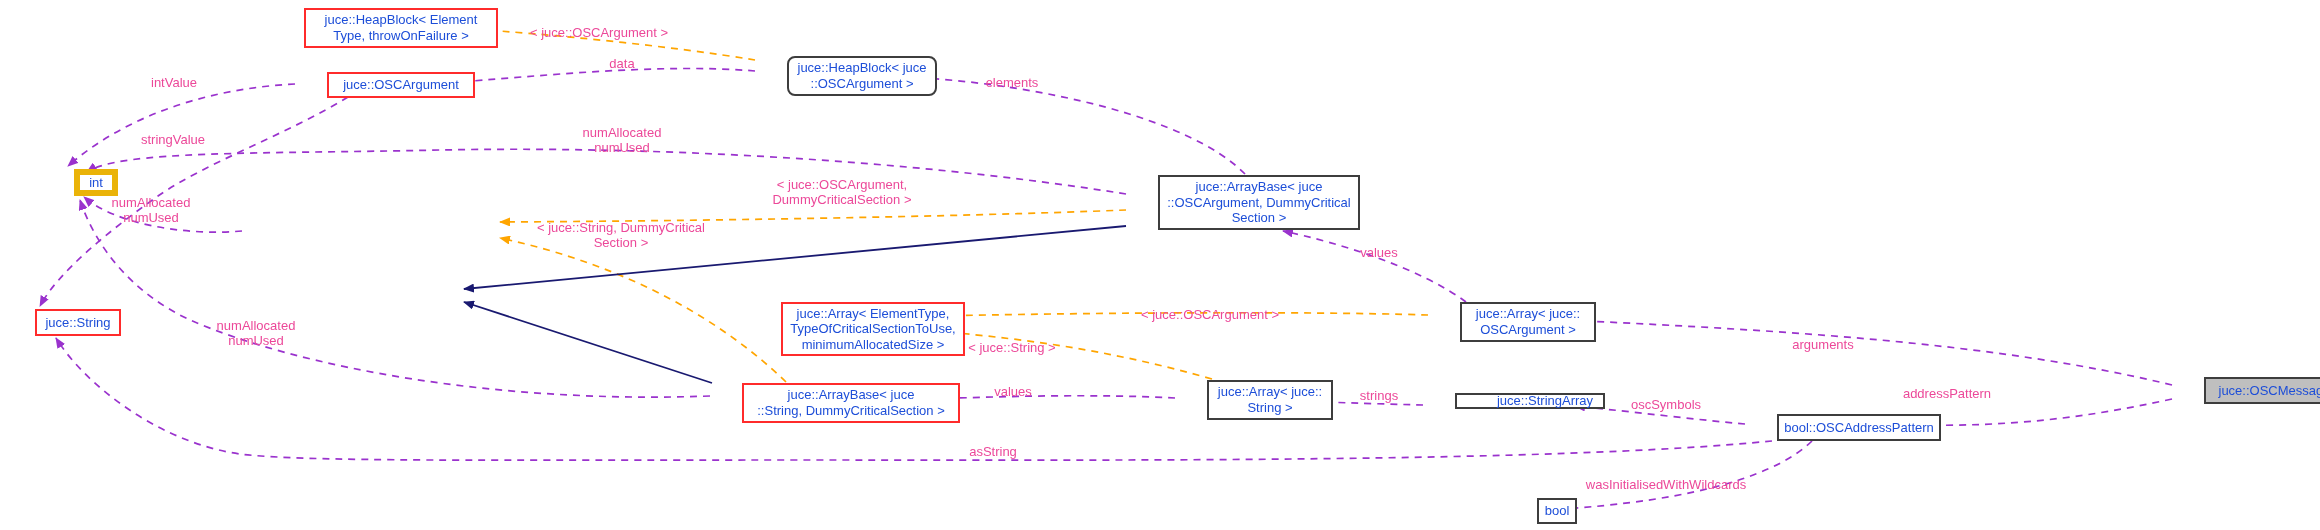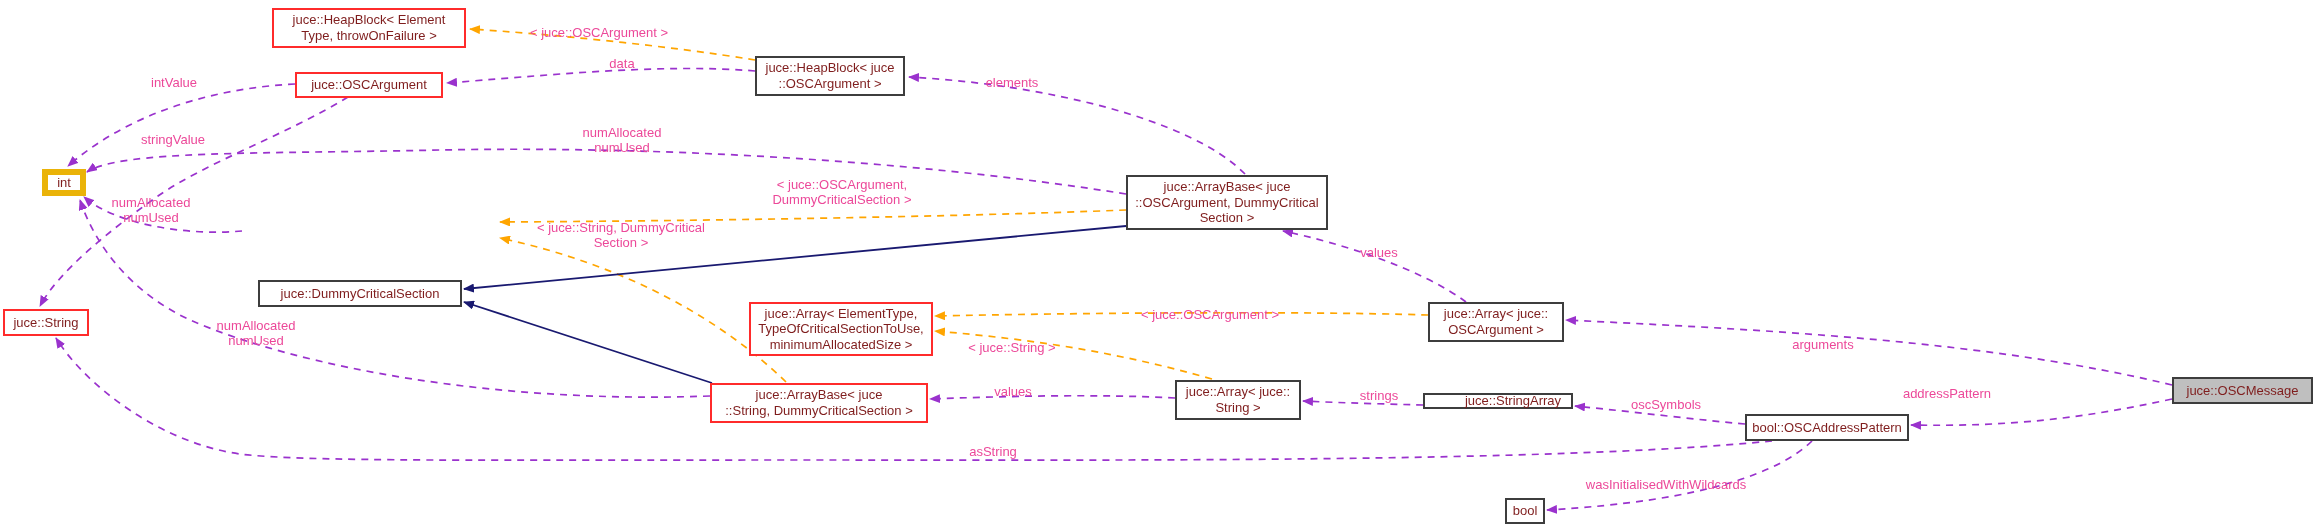--- a/index.html
+++ b/index.html
@@ -10,23 +10,24 @@
     font-family:"Liberation Sans", sans-serif;
     overflow:hidden;
   }
   #edge-layer{position:absolute;left:0;top:0;z-index:1;}
   .node{
     position:absolute;z-index:2;
     display:flex;align-items:center;justify-content:center;
     text-align:center;
     font-size:13px;line-height:1.2;
     white-space:pre-line;
-    background:#ffffff;color:#7f1d1d;
+    background:#ffffff;color:#1d4ed8;
     box-sizing:border-box;
     padding:1px 3px;
+    margin-left:32px;
   }
   .node.red{border:2px solid #ff2b2b;}
   .node.black{border:2px solid #3d3d3d;}
   .node.grayborder{border:6px solid #eab308;}
   .node.main{border:2px solid #3d3d3d;background:#bfbfbf;}
   .elabel{
     position:absolute;z-index:3;
     font-size:13px;color:#ec4899;
     white-space:pre;text-align:center;
     transform:translateX(-50%);
@@ -97,22 +98,21 @@
     <div class="elabel" style="left: 1666px; top: 397px;">oscSymbols</div>
     <div class="elabel" style="left: 1823px; top: 337px;">arguments</div>
     <div class="elabel" style="left: 1947px; top: 386px;">addressPattern</div>
     <div class="elabel" style="left: 993px; top: 444px; text-align: center;">asString</div>
     <div class="elabel" style="left: 1666px; top: 477px;">wasInitialisedWithWildcards</div>
     <div class="node red" style="left: 272px; top: 8px; width: 194px; height: 40px;">juce::HeapBlock&lt; Element
 Type, throwOnFailure &gt;</div>
     <div class="node red" style="left: 295px; top: 72px; width: 148px; height: 26px;">juce::OSCArgument</div>
     <div class="node grayborder" style="left: 42px; top: 169px; width: 44px; height: 27px;">int</div>
     <div class="node red" style="left: 3px; top: 309px; width: 86px; height: 27px;">juce::String</div>
-    <div class="node black" style="left: 258px; top: 280px; width: 204px; height: 27px;">juce::DummyCriticalSection</div>
-    <div class="node black" style="left: 755px; top: 56px; width: 150px; height: 40px;">juce::HeapBlock&lt; juce
+    <div class="node black" style="left: 755px; top: 56px; width: 150px; height: 40px; border-radius: 8px;">juce::HeapBlock&lt; juce
 ::OSCArgument &gt;</div>
     <div class="node black" style="left: 1126px; top: 175px; width: 202px; height: 55px;">juce::ArrayBase&lt; juce
 ::OSCArgument, DummyCritical
 Section &gt;</div>
     <div class="node red" style="left: 749px; top: 302px; width: 184px; height: 54px;">juce::Array&lt; ElementType,
 TypeOfCriticalSectionToUse,
 minimumAllocatedSize &gt;</div>
     <div class="node red" style="left: 710px; top: 383px; width: 218px; height: 40px;">juce::ArrayBase&lt; juce
 ::String, DummyCriticalSection &gt;</div>
     <div class="node black" style="left: 1428px; top: 302px; width: 136px; height: 40px;">juce::Array&lt; juce::

